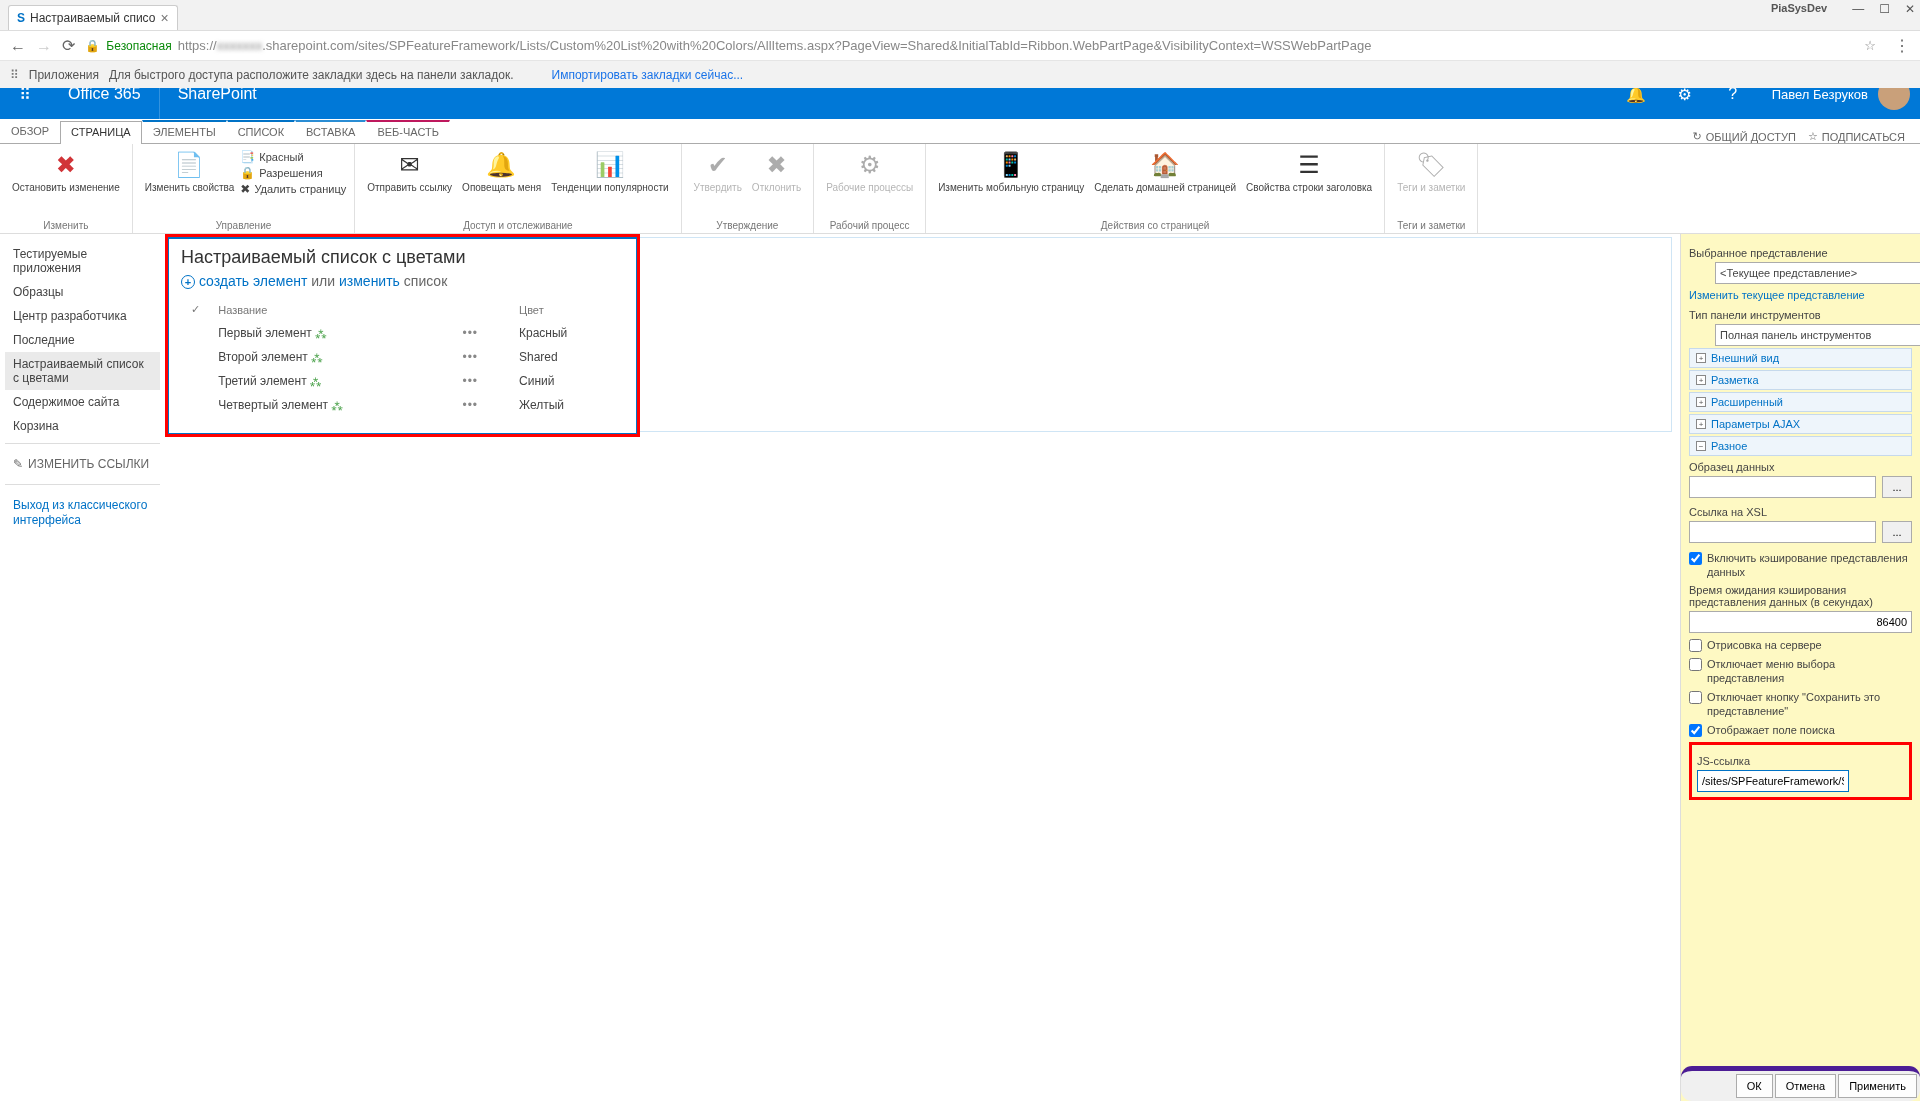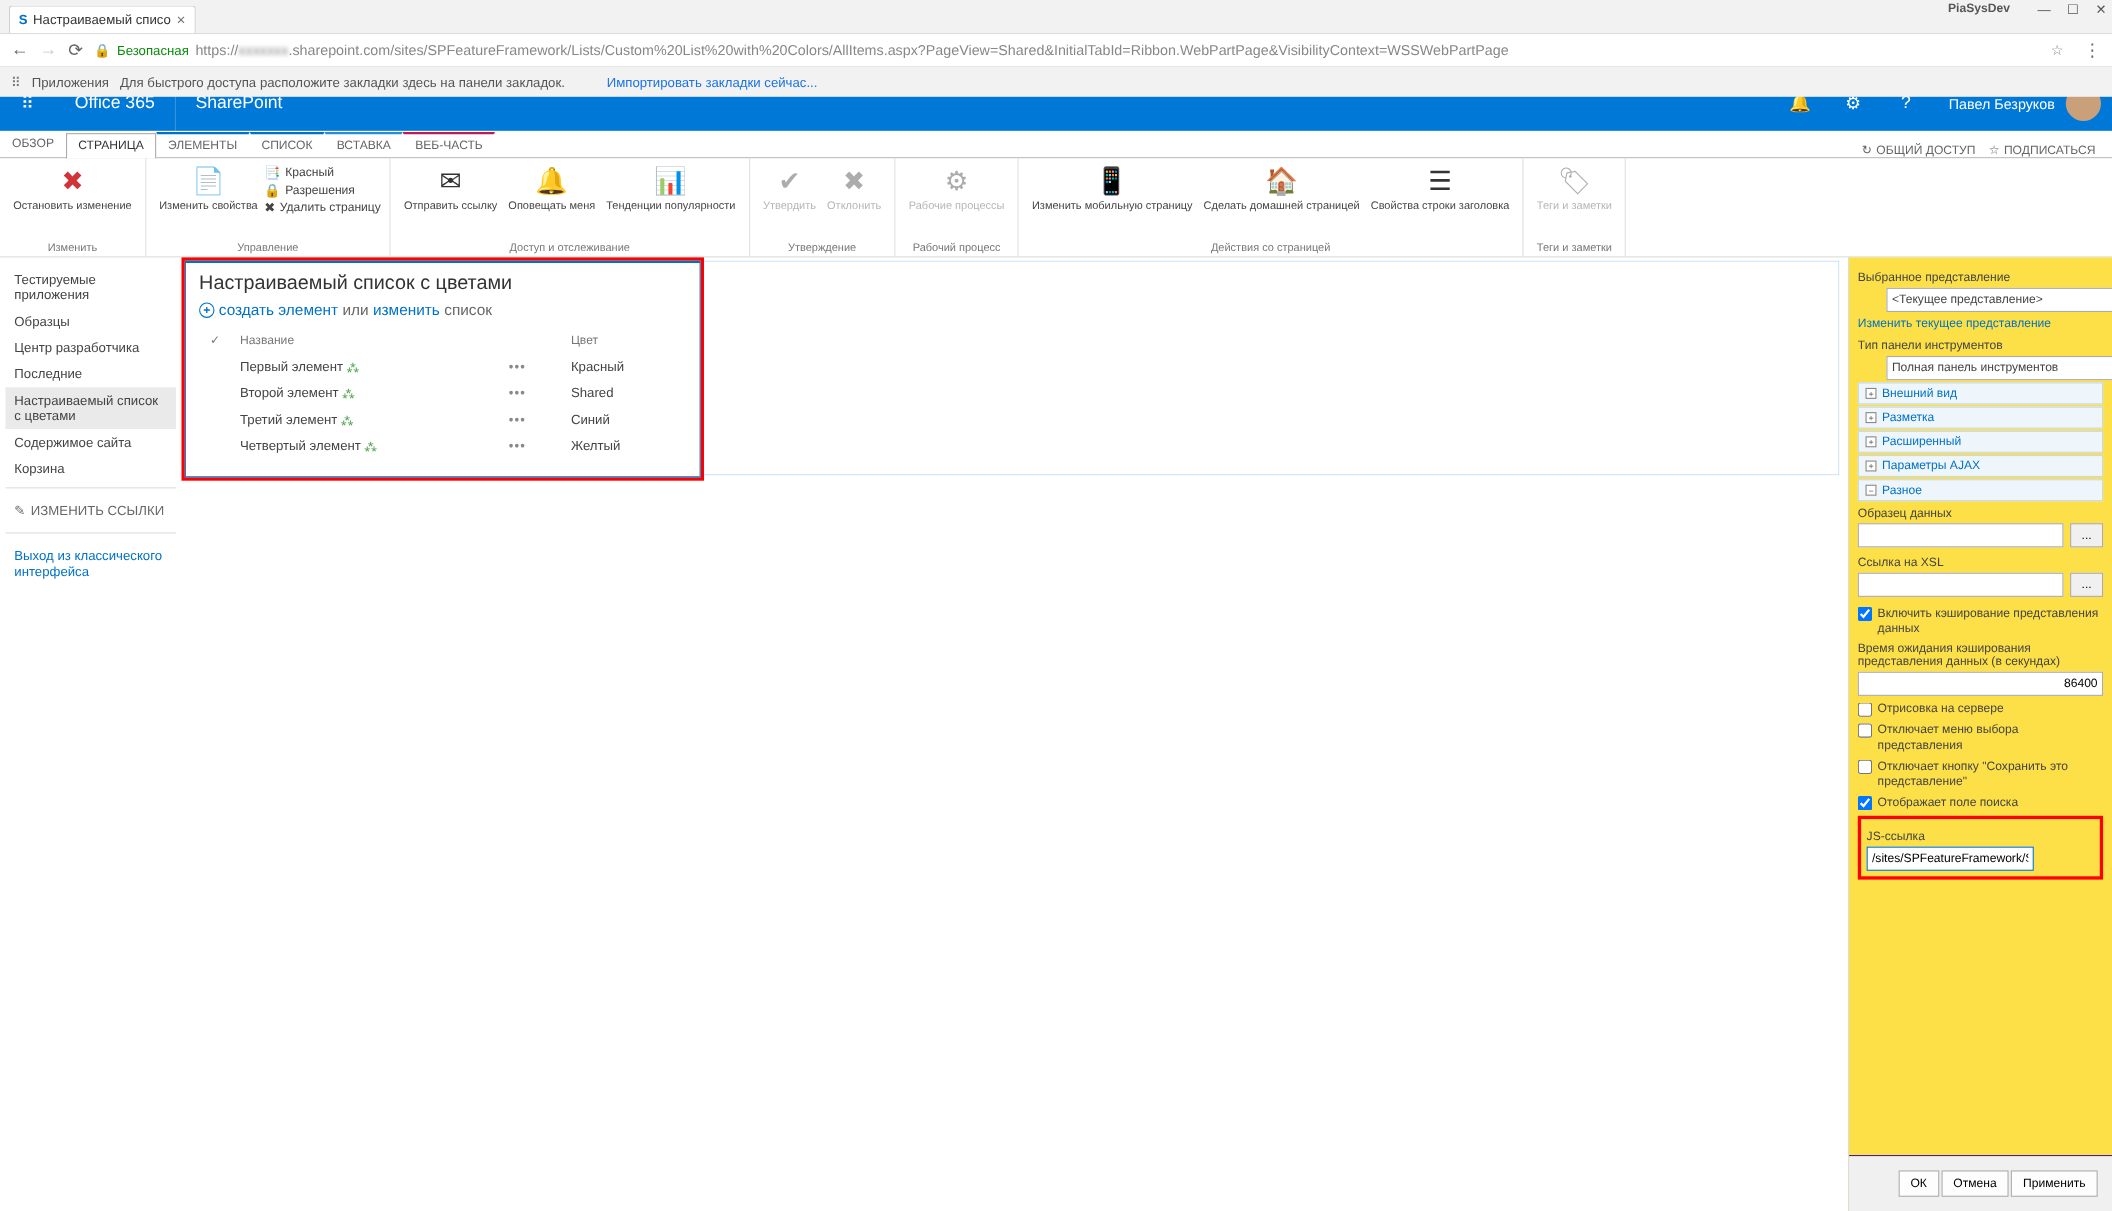--- a/index.html
+++ b/index.html
@@ -75,38 +75,38 @@
 .wp-viewbar .dots { color:#888; font-size:14px; letter-spacing:1px; }
 .wp-search { border:1px solid #ababab; height:22px; width:135px; display:flex; align-items:center; padding:0 5px; font-size:11px; color:#888; justify-content:space-between; }
 .wp-table { width:100%; font-size:12px; }
 .wp-table th { text-align:left; font-weight:normal; color:#777; padding:4px 8px; font-size:11px; }
 .wp-table th:first-child { width:20px; }
 .wp-table td { padding:4px 8px; color:#444; }
 .wp-table .new-marker { color:#48a048; font-size:10px; }
 .wp-table .dots { color:#888; letter-spacing:1px; }
 
 
-.right-panel { width:240px; border-left:1px solid #ddd; background:#fde047; font-size:11px; color:#444; display:flex; flex-direction:column; }
+.right-panel { width:240px; border-left:1px solid #ddd; background:#fef9c3; font-size:11px; color:#444; display:flex; flex-direction:column; }
 .right-panel-content { flex:1; overflow:auto; padding:8px; }
 .rp-label { margin:5px 0 3px; }
 .rp-select { width:100%; height:22px; border:1px solid #ababab; background:#fff; font-size:11px; padding:0 4px; display:flex; align-items:center; justify-content:space-between;margin-left:26px;}
 .rp-link { color:#0072c6; margin:5px 0 8px; display:block; }
 .rp-section { border:1px solid #c6d9ec; background:#eef5fb; padding:3px 6px; margin:2px 0; display:flex; align-items:center; gap:5px; color:#0072c6; font-size:11px; }
 .rp-section .exp { width:10px; height:10px; border:1px solid #888; display:inline-flex; align-items:center; justify-content:center; font-size:8px; color:#555; background:#fff; }
 .rp-section.open .exp::before { content:"−"; }
 .rp-section .exp::before { content:"+"; }
 .rp-field-row { display:flex; gap:6px; margin:3px 0 8px; }
 .rp-input { flex:1; border:1px solid #ababab; height:22px; padding:0 4px; font-size:11px; }
 .rp-btn-small { width:30px; height:22px; border:1px solid #ababab; background:#f0f0f0; font-size:11px; }
 .rp-check-row { display:flex; align-items:flex-start; gap:5px; margin:5px 0; line-height:14px; }
 .rp-check-row input { margin-top:1px; }
 .rp-num-input { width:100%; border:1px solid #ababab; height:22px; padding:0 4px; text-align:right; font-size:11px; }
 .red-box { border:3px solid #ff0000; padding:5px; margin-top:5px; }
 .red-box .rp-input { border:1px solid #0072c6; }
-.rp-footer { border-top:1px solid #4c1d95; padding:13px; display:flex; justify-content:flex-end; gap:2px; background:#f0f0f0; }
+.rp-footer { border-top:5px solid #4c1d95; padding:3px; display:flex; justify-content:flex-end; gap:2px; background:#f0f0f0;border-radius:11px; }
 .rp-footer button { height:24px; padding:0 10px; border:1px solid #ababab; background:#fdfdfd; font-size:11px; }
 </style>
 </head>
 <body>
 
 <div class="browser-chrome">
   <div class="tab-bar">
     <div class="browser-tab">
       <span style="color:#0072c6;font-weight:bold;">S</span>
       <span>Настраиваемый списо</span>

